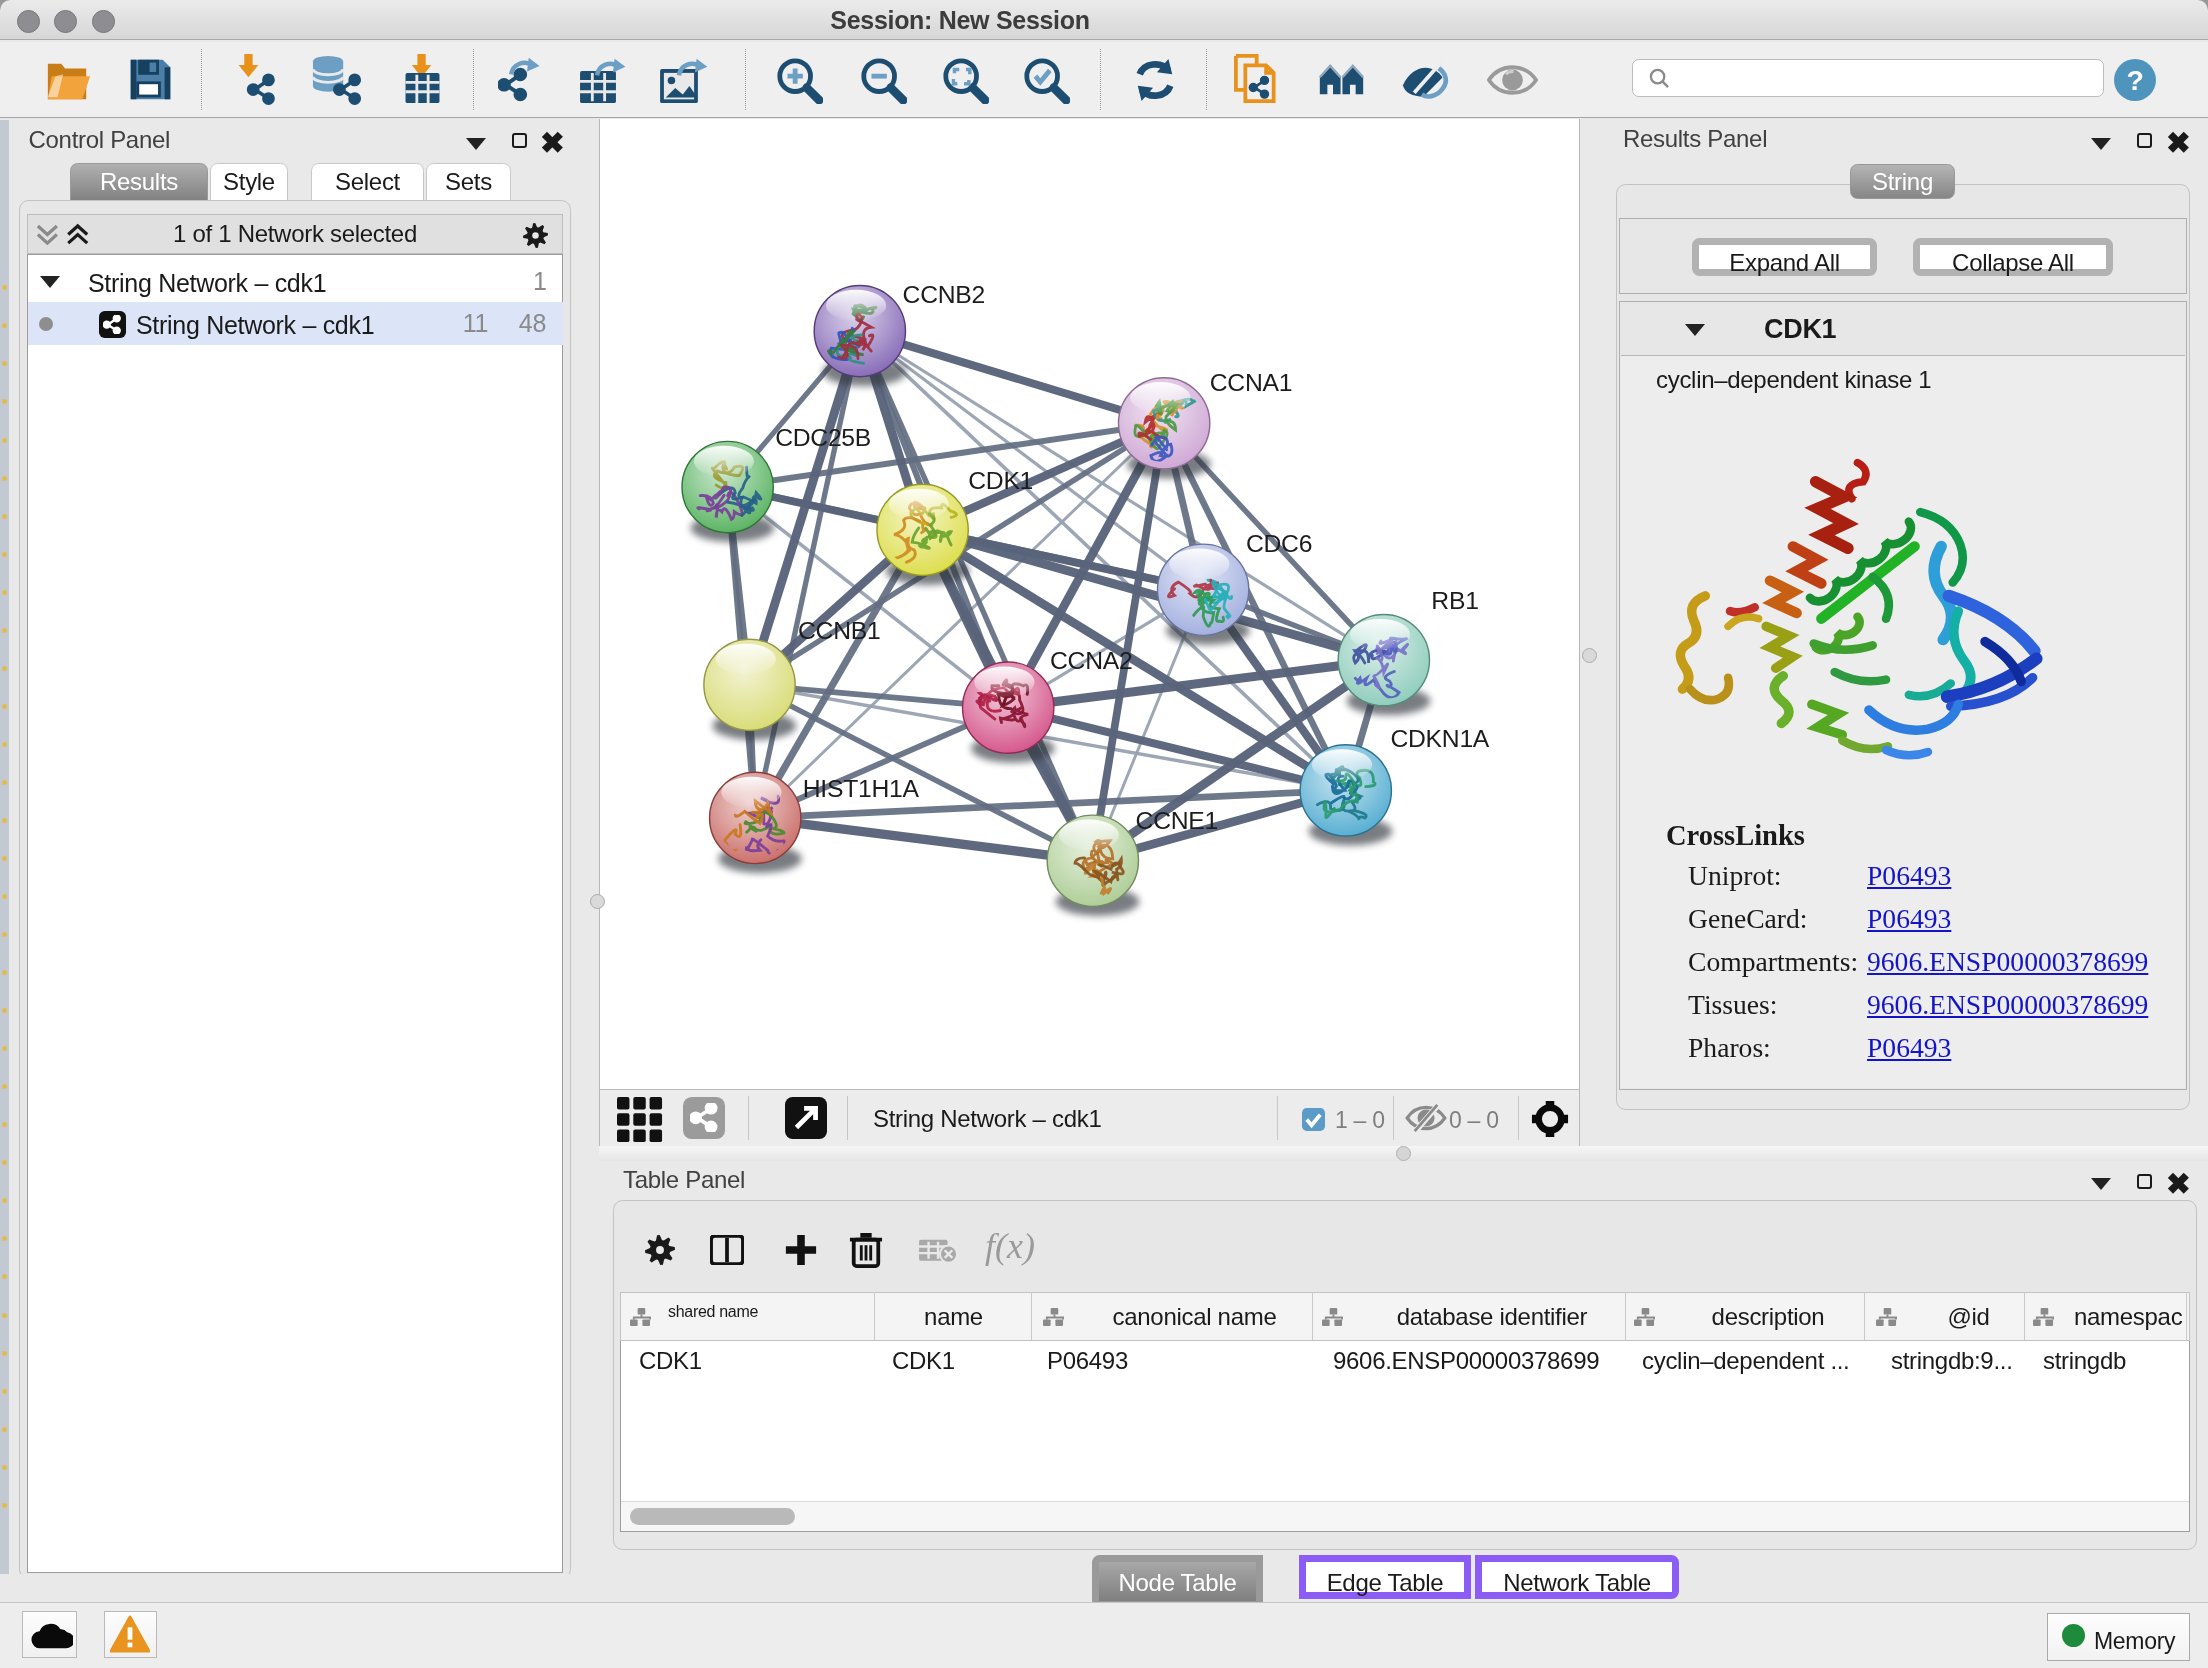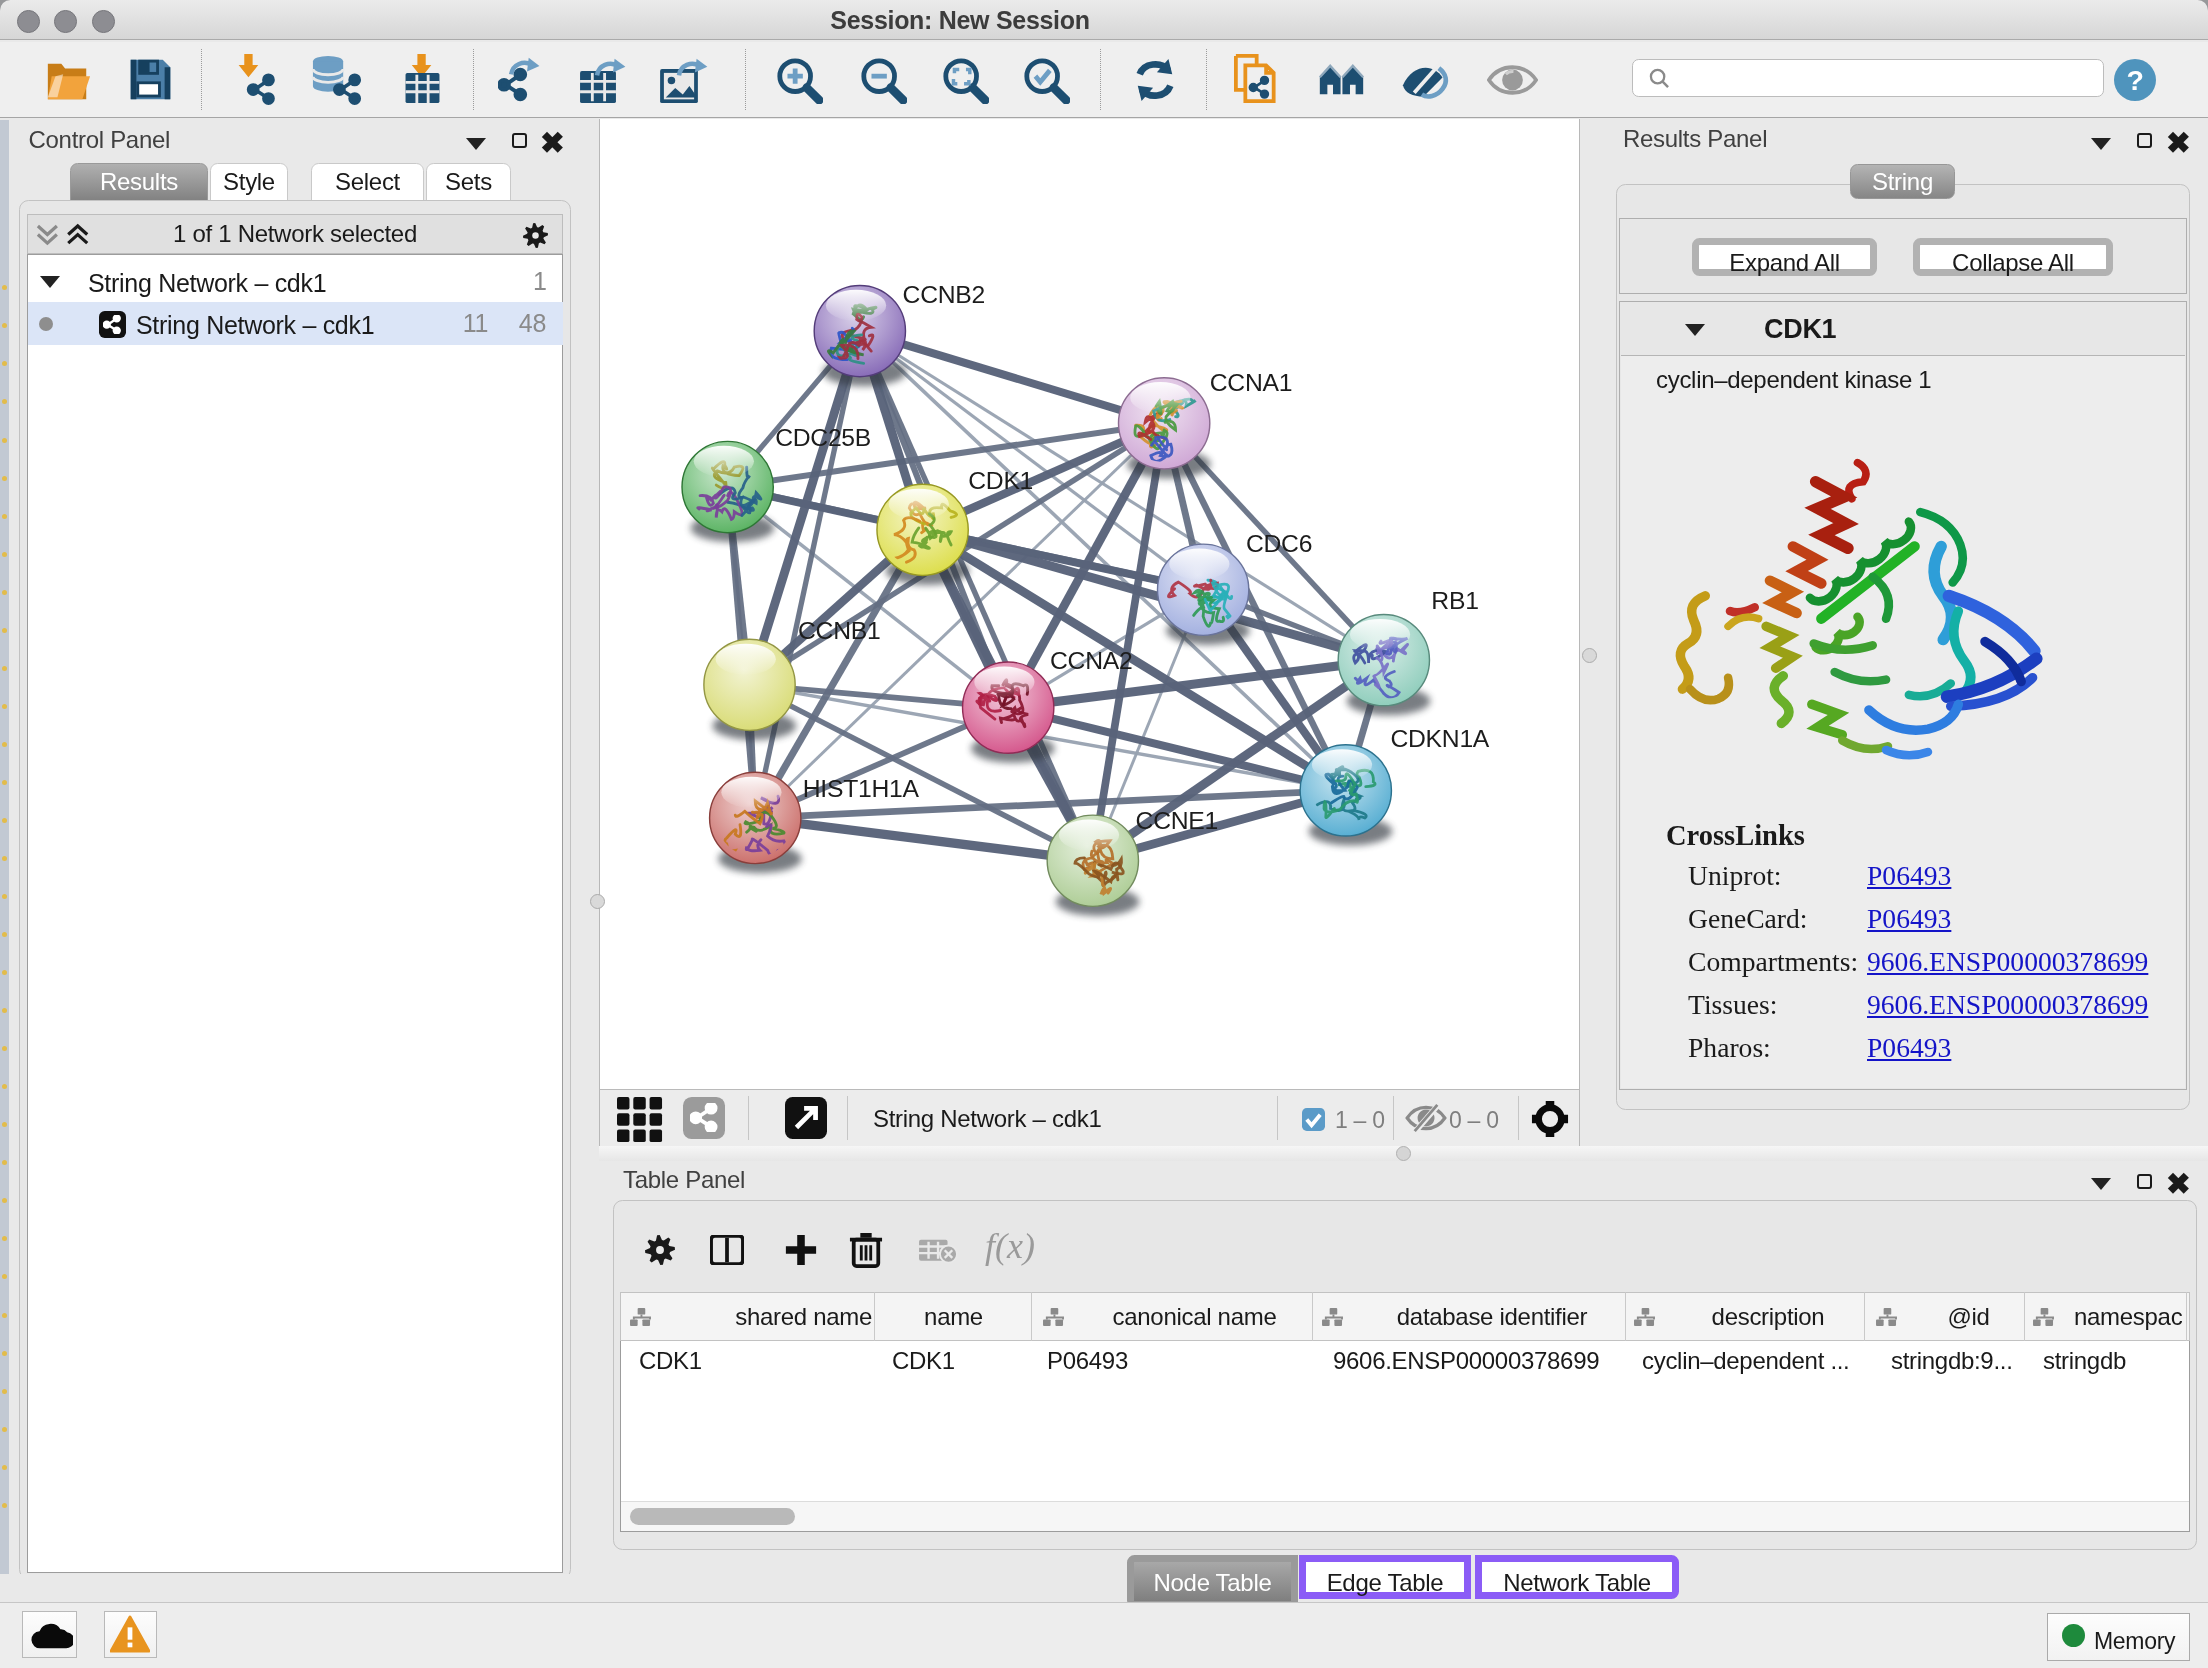--- a/index.html
+++ b/index.html
@@ -670,21 +670,21 @@
     <g stroke="#e9e9e9" stroke-width="2.5">
       <path d="M0,11 h30 M0,18 h30 M10,6 v18 M20,6 v18"></path>
     </g>
     <circle cx="31" cy="19" r="9" fill="#a9a9a9" stroke="#e9e9e9" stroke-width="2"></circle>
     <path d="M27,15 l8,8 M35,15 l-8,8" stroke="#e9e9e9" stroke-width="2.5"></path>
   </svg>
 <div class="abs" style="left:985px;top:1225px;font-family:'Liberation Serif',serif;letter-spacing:0;font-style:italic;font-size:36px;color:#9a9a9a">f(x)</div>
 <div class="abs" style="left:620px;top:1292px;width:1570px;height:240px;background:#fff;border:1px solid #9c9c9c"></div>
 <div class="abs" style="left:620px;top:1292px;width:1570px;height:49px;background:#f4f4f4;border:1px solid #c2c2c2"></div>
 <div class="abs" style="left:618px;top:1292px;width:257px;height:49px;border-right:1px solid #c9c9c9"></div>
-<div class="abs" style="left:668px;top:1303px;width:204px;overflow:hidden;white-space:nowrap;text-align:right;font-size:24px">shared name</div>
+<div class="abs" style="left:668px;top:1303px;width:204px;overflow:hidden;white-space:nowrap;text-align:left;font-size:16px">shared name</div>
 <svg style="position:absolute;left:630px;top:1307px" width="21" height="20" viewBox="0 0 22 21">
     <g fill="#8a8a8a">
       <rect x="8" y="1" width="8" height="7" rx="1"></rect>
       <rect x="0" y="13" width="8" height="7" rx="1"></rect>
       <rect x="13" y="13" width="8" height="7" rx="1"></rect>
     </g>
     <path d="M12,8 v3 M4,13 v-2 h17 v2" stroke="#8a8a8a" stroke-width="2" fill="none"></path>
   </svg>
 <div class="abs" style="left:875px;top:1292px;width:157px;height:49px;border-right:1px solid #c9c9c9"></div>
 <div class="abs" style="left:875px;top:1303px;width:157px;text-align:center;font-size:24px">name</div>
@@ -743,21 +743,21 @@
 <div class="abs" style="left:1047px;top:1347px;width:257px;overflow:hidden;white-space:nowrap;font-size:24px">P06493</div>
 <div class="abs" style="left:1333px;top:1347px;width:297px;overflow:hidden;white-space:nowrap;font-size:24px">9606.ENSP00000378699</div>
 <div class="abs" style="left:1642px;top:1347px;width:266px;overflow:hidden;white-space:nowrap;font-size:24px">cyclin–dependent ...</div>
 <div class="abs" style="left:1891px;top:1347px;width:131px;overflow:hidden;white-space:nowrap;font-size:24px">stringdb:9...</div>
 <div class="abs" style="left:2043px;top:1347px;width:141px;overflow:hidden;white-space:nowrap;font-size:24px">stringdb</div>
 
 <div class="abs" style="left:621px;top:1501px;width:1568px;height:29.5px;background:#f6f6f6;border-top:1px solid #dcdcdc"></div>
 <div class="abs" style="left:630px;top:1508px;width:165px;height:17px;border-radius:8.6px;background:#b9b9b9"></div>
 
 <div class="abs" style="left:0px;top:1574px;width:2208px;height:27.6px;background:#e9e9e9"></div>
-<div class="btab" style="left:1127px;top:1555px;width:171px;height:53px;line-height:42px;background:linear-gradient(#a8a8a8,#7f7f7f);color:#fff;border-color:#9a9a9a;border-radius:7.6px 0 0 7.6px">Node Table</div>
+<div class="btab" style="left:1092px;top:1555px;width:171px;height:53px;line-height:42px;background:linear-gradient(#a8a8a8,#7f7f7f);color:#fff;border-color:#9a9a9a;border-radius:7.6px 0 0 7.6px">Node Table</div>
 <div class="btab" style="left:1299px;top:1555px;width:172px;height:44px;line-height:42px;border-radius:0">Edge Table</div>
 <div class="btab" style="left:1475px;top:1555px;width:204px;height:44px;line-height:42px;border-radius:0 7.6px 7.6px 0">Network Table</div>
 
 <div class="abs" style="left:0;top:1602px;width:2208px;height:67px;background:#ededed;border-top:1.9px solid #c6c6c6"></div>
 <div class="abs" style="left:22px;top:1611px;width:55px;height:47px;background:linear-gradient(#fdfdfd,#f0f0f0);border:1.9px solid #b9b9b9"></div>
 <svg style="position:absolute;left:27px;top:1616px" width="46" height="38" viewBox="0 0 48 40">
     <path d="M14,34 a9,9 0 0 1 -1,-18 a12,11 0 0 1 22,-2 a8,8 0 0 1 7,3 a8.5,8.5 0 0 1 -2,17 Z" fill="#0a0a0a"></path>
   </svg>
 <div class="abs" style="left:104px;top:1611px;width:53px;height:47px;background:linear-gradient(#fdfdfd,#f0f0f0);border:1.9px solid #b9b9b9"></div>
 <svg style="position:absolute;left:110px;top:1615px" width="40" height="38" viewBox="0 0 42 40">

